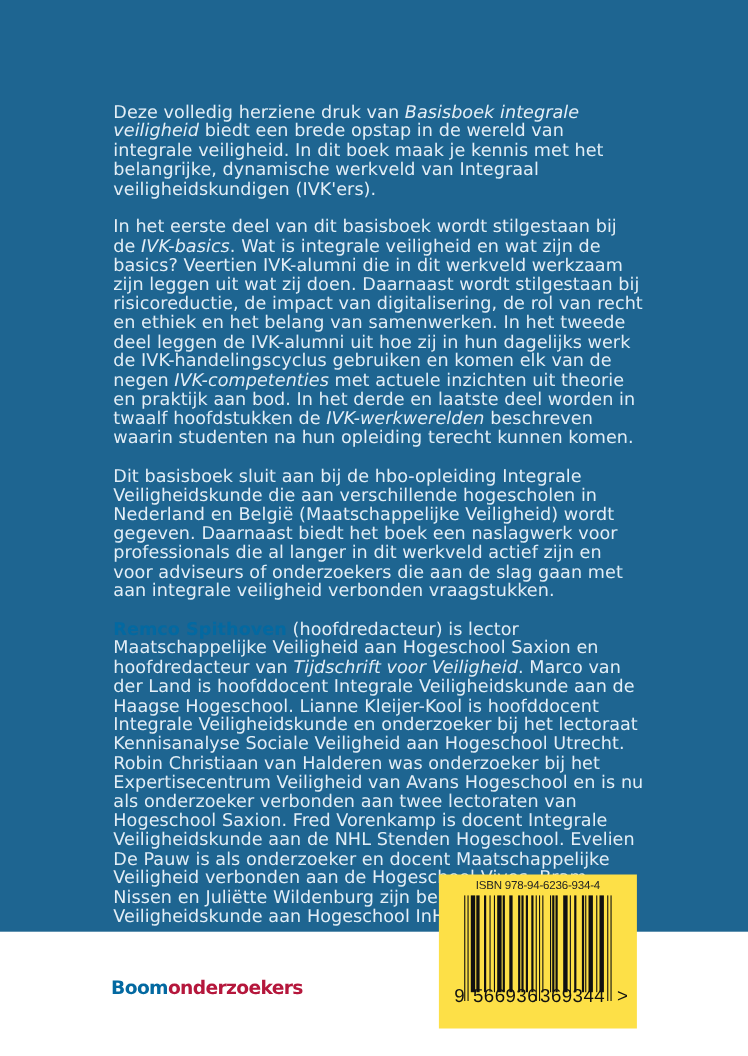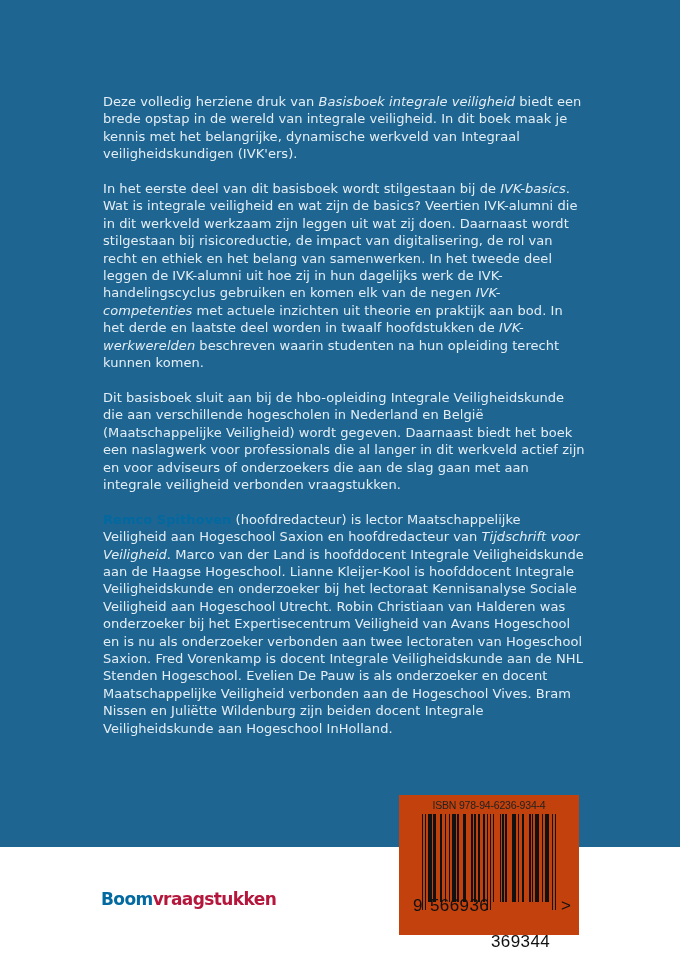--- a/index.html
+++ b/index.html
@@ -9,30 +9,30 @@
     font-family: "DejaVu Sans", sans-serif;
   }
   .cover-blue {
     position: absolute; left: 0; top: 0; width: 680px; height: 847px;
     background: #1e6591;
   }
   .blurb {
     position: absolute; left: 103px; top: 93px; width: 482px;
     color: #e3eef6;
     font-family: "DejaVu Sans", sans-serif;
-    font-size: 13px;
+    font-size: 16px;
     line-height: 17.4px;
     letter-spacing: 0.05px;
   }
   .blurb p { margin: 0 0 17.4px 0; }
   .blurb em { font-style: italic; }
   .blurb strong { font-weight: bold; color: #0369a1; }
   .barcode-box {
     position: absolute; left: 399px; top: 795px; width: 180px; height: 140px;
-    background: #c2410c;
+    background: #fde047;
   }
   .isbn-label {
     position: absolute; left: 0; top: 4px; width: 180px; text-align: center;
     font-family: "Liberation Sans", sans-serif; font-size: 10.5px; color: #222;
     letter-spacing: -0.2px;
   }
   .bars {
     position: absolute; left: 23px; top: 19px; width: 134px; height: 100px;
   }
   .bar { position: absolute; top: 0; background: #111; height: 88px; }
@@ -95,18 +95,18 @@
       <div class="bar" style="left: 110.021px; width: 1.41053px;"></div>
       <div class="bar" style="left: 112.842px; width: 4.23158px;"></div>
       <div class="bar" style="left: 119.895px; width: 1.41053px;"></div>
       <div class="bar" style="left: 122.716px; width: 4.23158px;"></div>
       <div class="bar guard" style="left: 129.768px; width: 1.41053px;"></div>
       <div class="bar guard" style="left: 132.589px; width: 1.41053px;"></div>
     </div>
   <div class="digits">
     <span style="left:14px;">9</span>
     <span style="left:31px; letter-spacing:0.4px;">566936</span>
-    <span style="left:92px; letter-spacing:0.4px;margin-top:36px;">369344</span>
+    <span style="left:92px; letter-spacing:0.4px;">369344</span>
     <span style="left:162px;">&gt;</span>
   </div>
 </div>
 
-<div class="logo"><span class="boom">Boom</span><span class="crim">vraagstukken</span></div>
+<div class="logo"><span class="boom">Boom</span><span class="crim">onderzoekers</span></div>
 
 </body></html>

